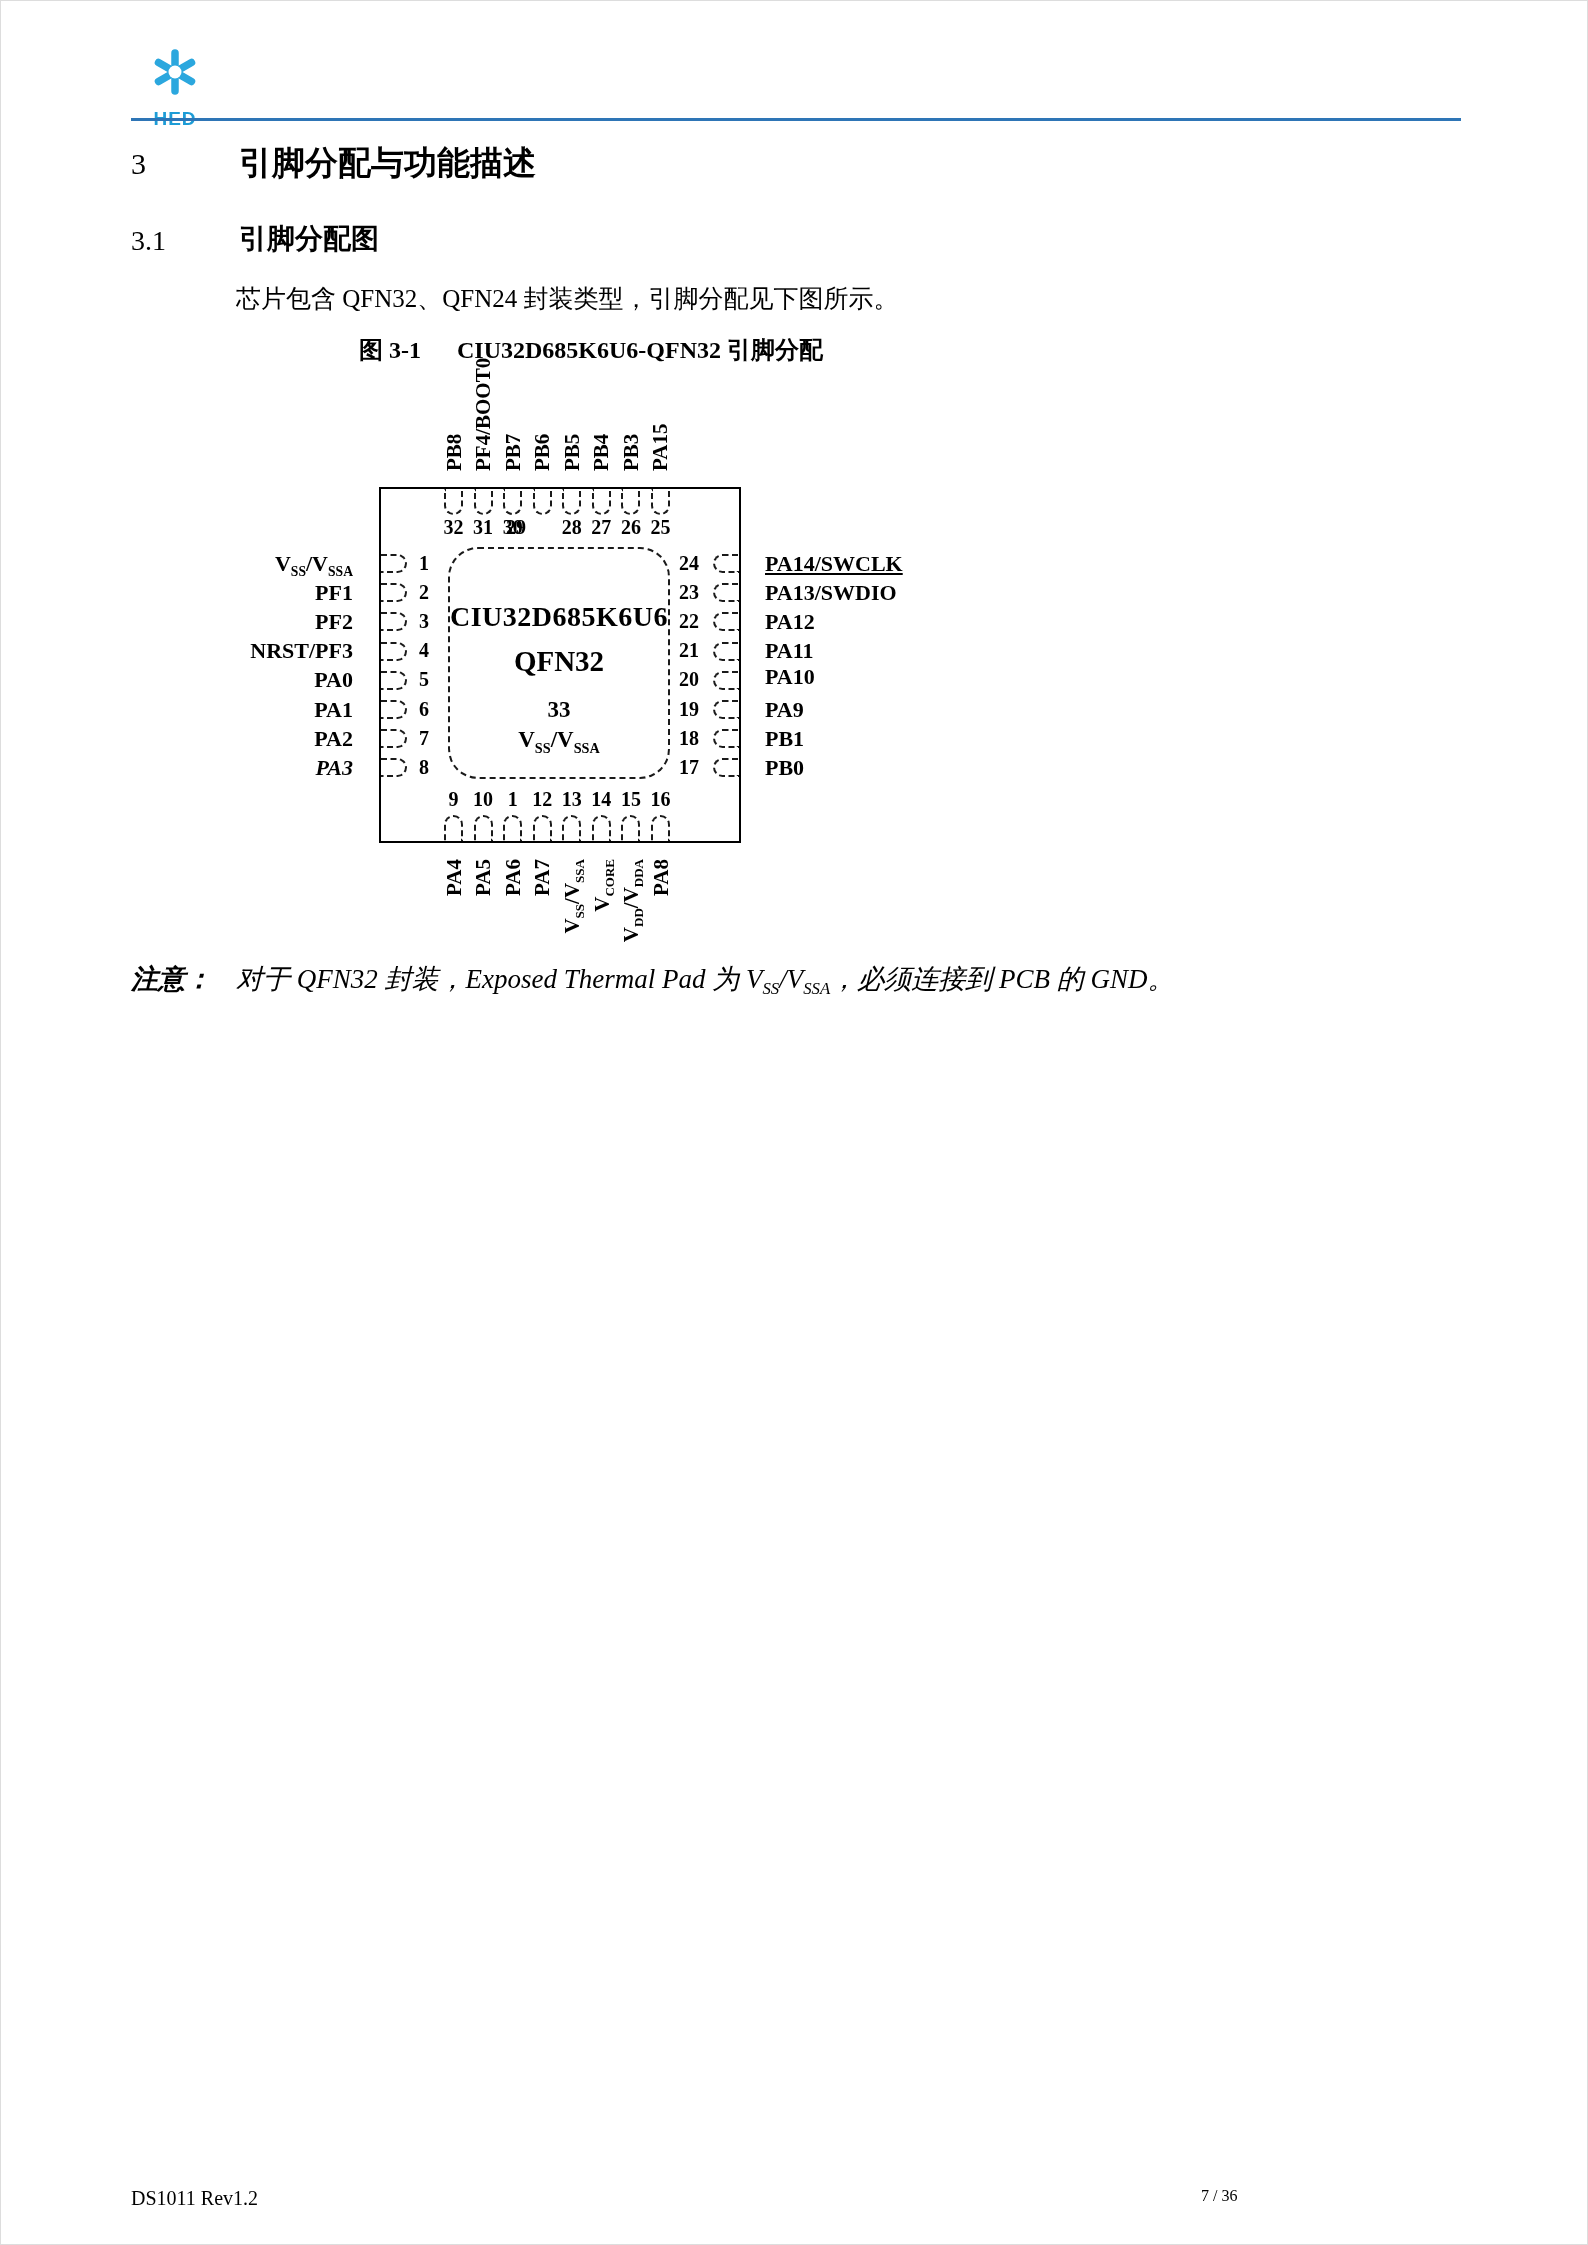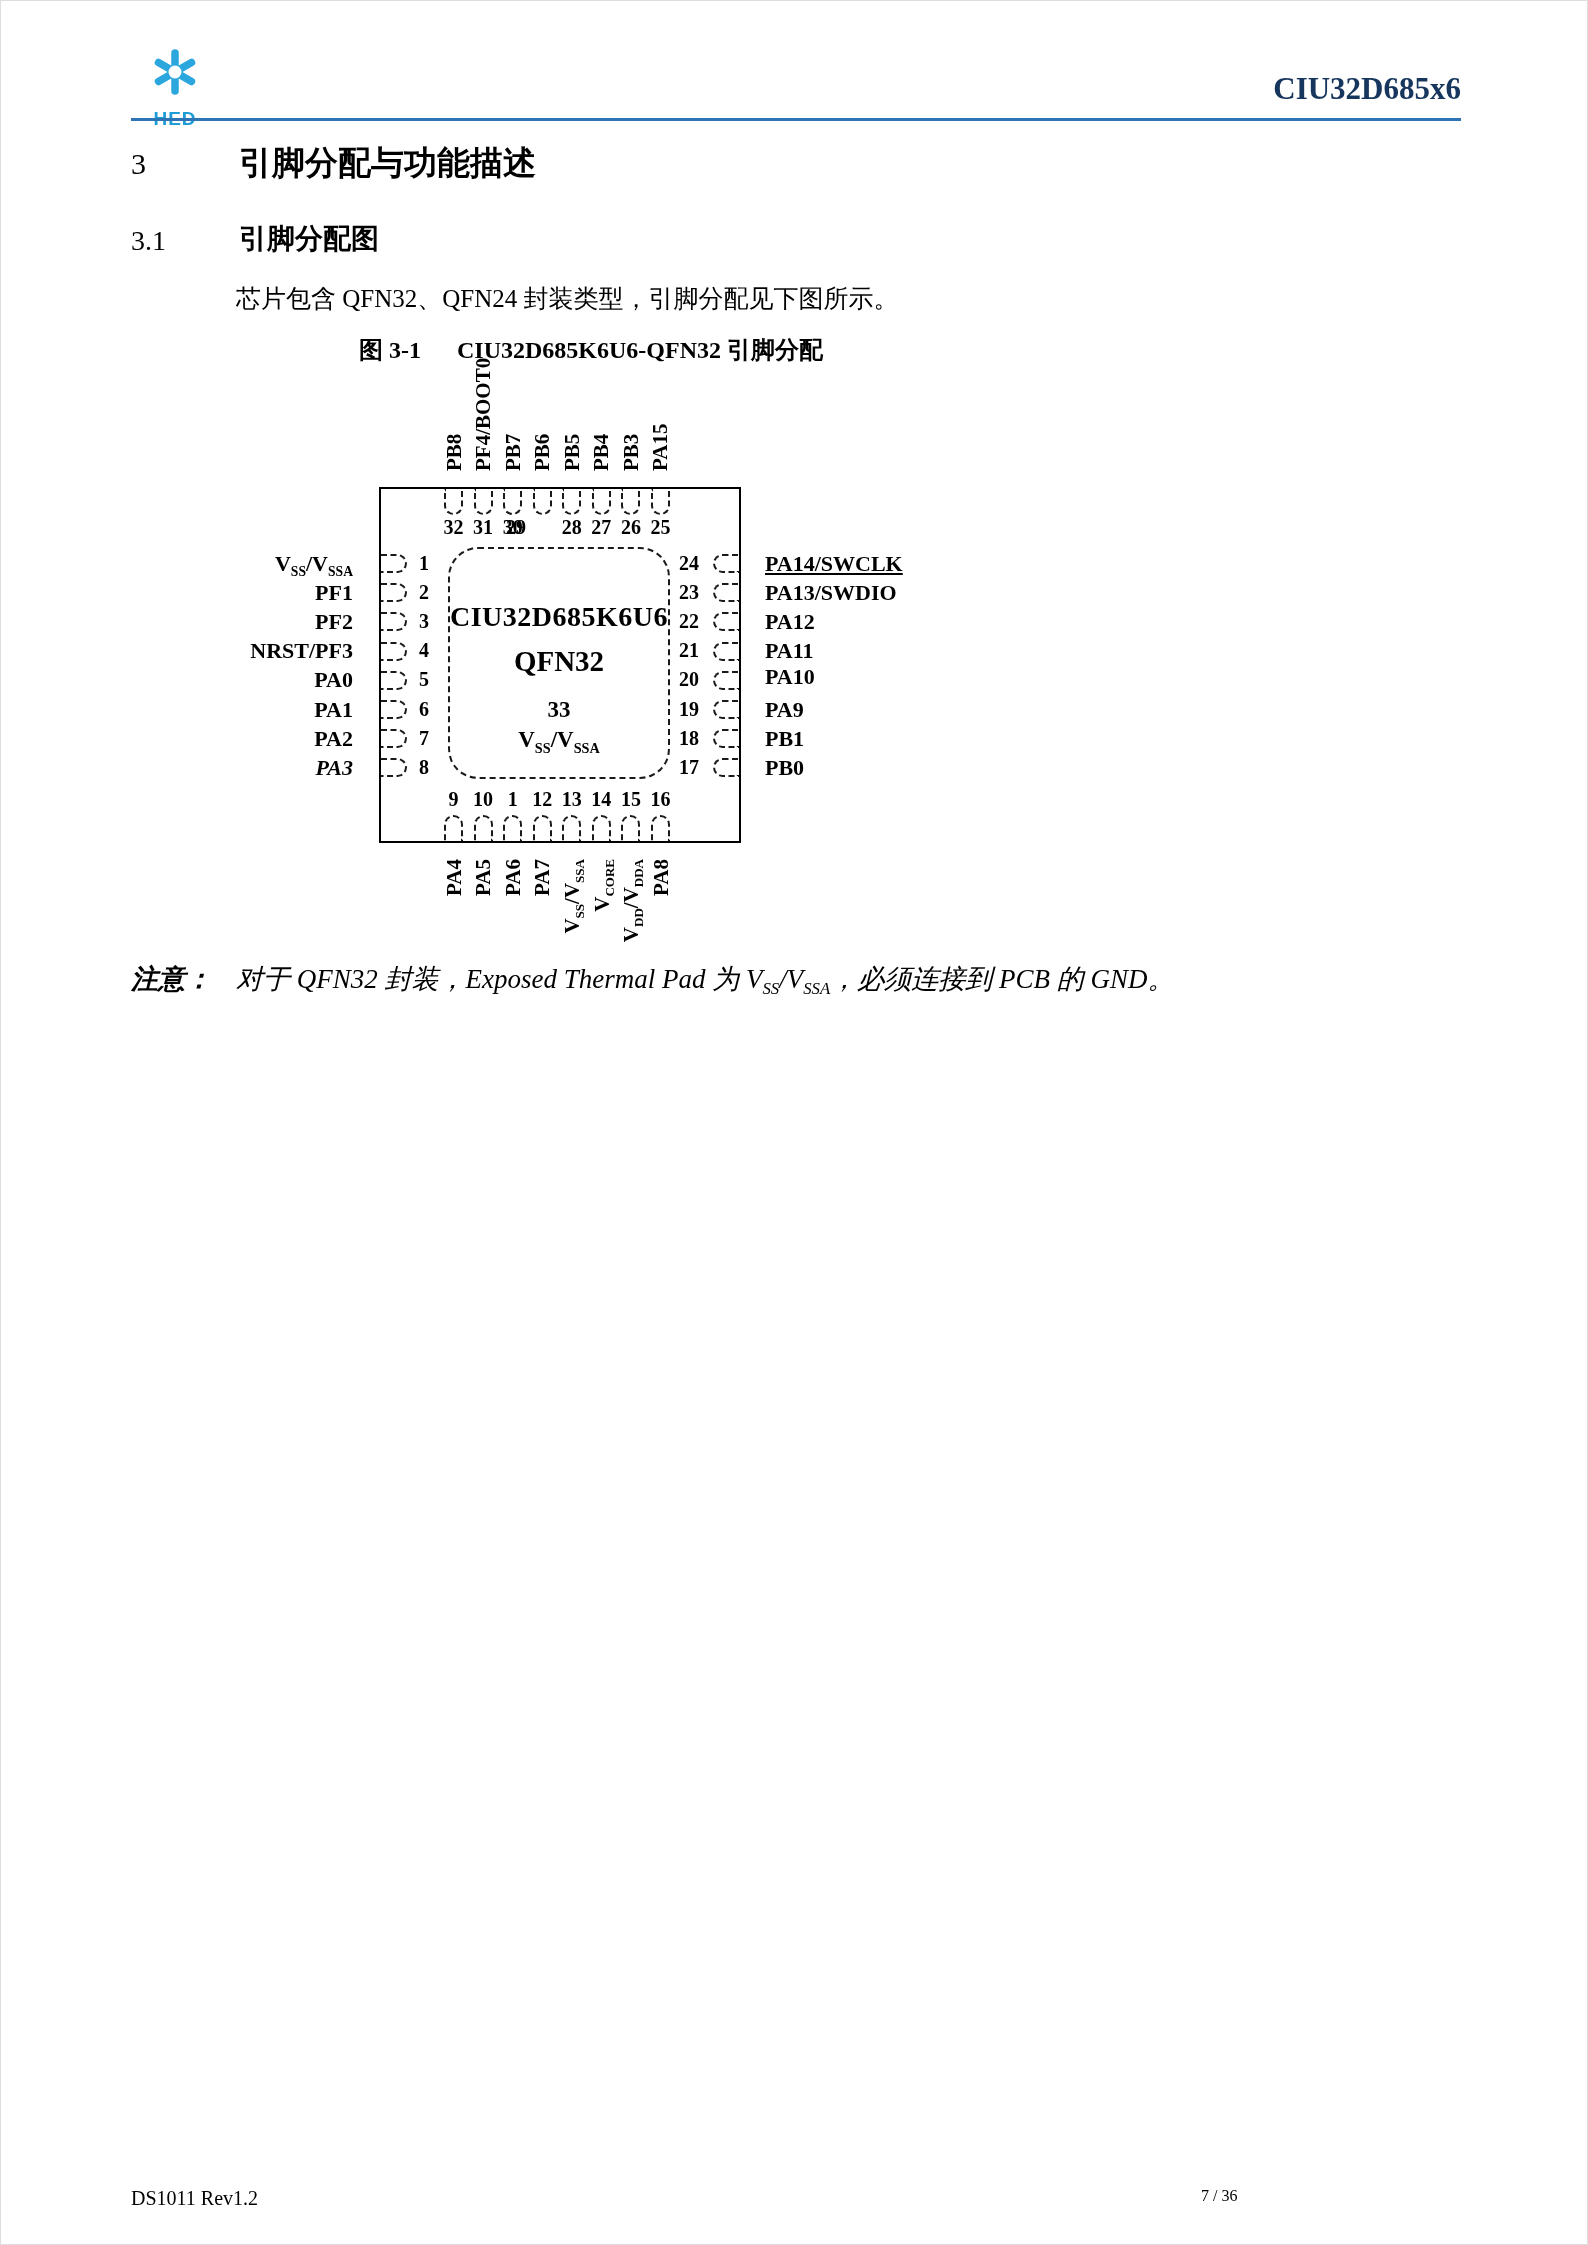--- a/index.html
+++ b/index.html
@@ -79,21 +79,20 @@
       <g stroke="#2ba7de" stroke-width="7.5" stroke-linecap="round" fill="none">
         <path d="M23 4 V42"></path>
         <path d="M6.5 13.5 L39.5 32.5"></path>
         <path d="M6.5 32.5 L39.5 13.5"></path>
       </g>
       <circle cx="23" cy="23" r="6.5" fill="#ffffff"></circle>
     </svg>
     <div class="logo-text">HED</div>
   </div>
 
-  <div class="abs doc-title">CIU32D685x6</div>
   <div class="abs header-rule"></div>
 
   <div class="abs sec-num">3</div>
   <div class="abs sec-title">引脚分配与功能描述</div>
   <div class="abs sub-num">3.1</div>
   <div class="abs sub-title">引脚分配图</div>
   <div class="abs body-par">芯片包含 QFN32、QFN24 封装类型，引脚分配见下图所示。</div>
 
   <div class="abs fig-caption">
     <span class="cap-label">图 3-1</span><span>CIU32D685K6U6-QFN32 引脚分配</span>

